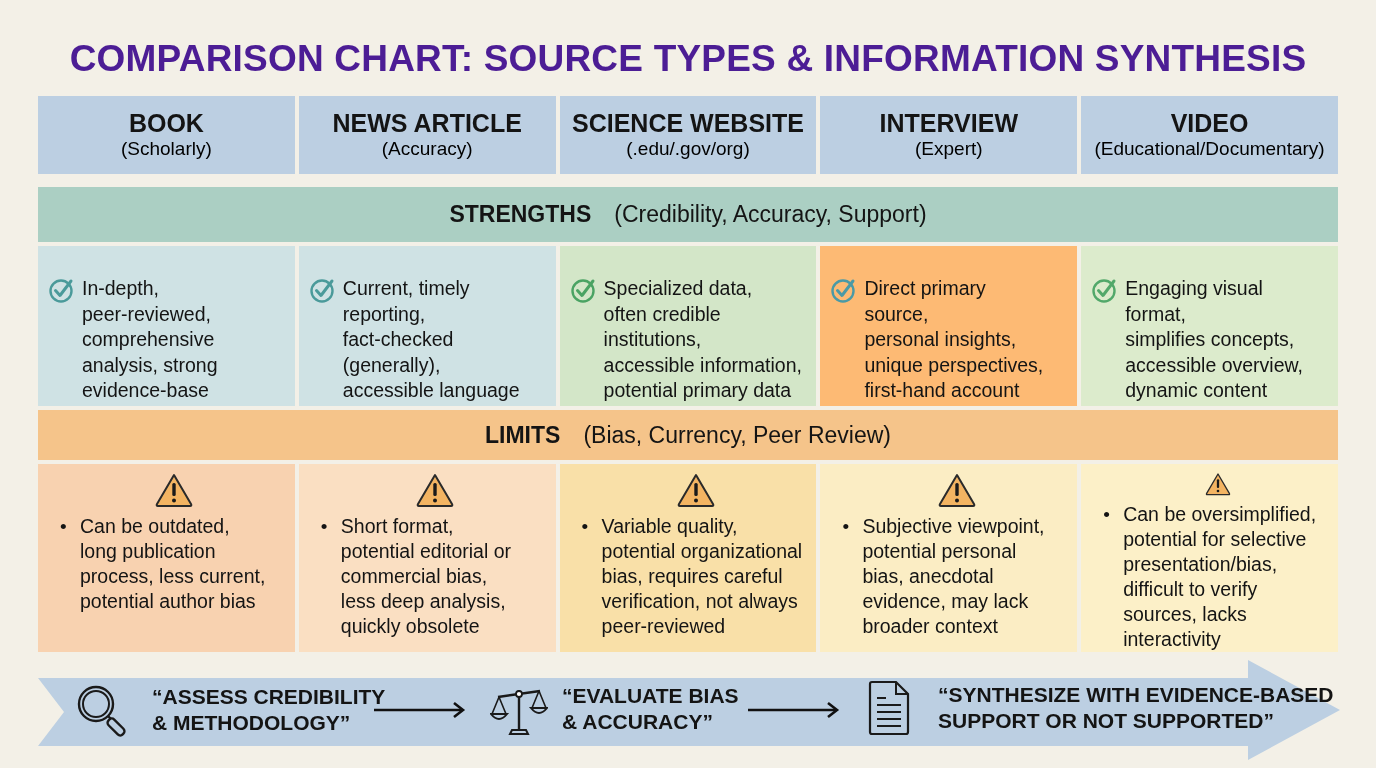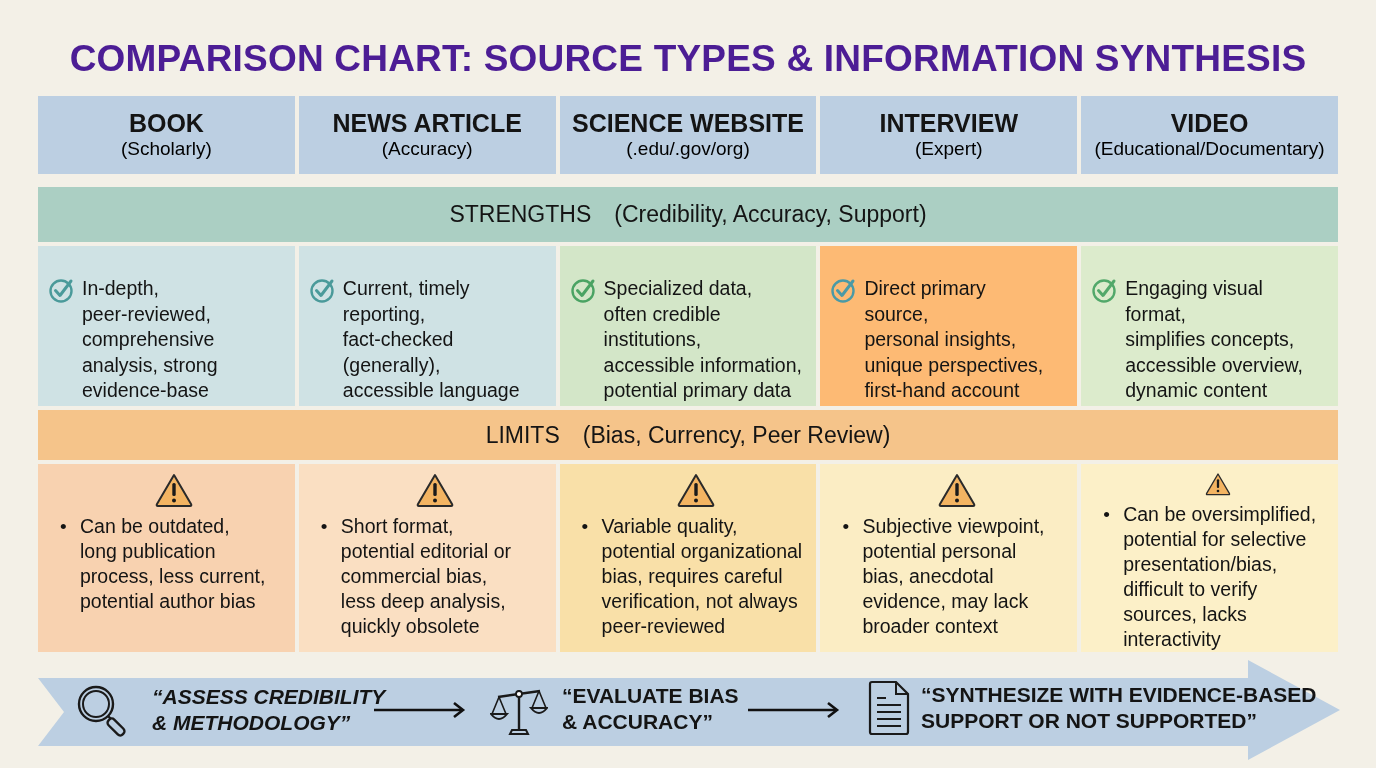--- a/index.html
+++ b/index.html
@@ -21,21 +21,21 @@
   .hdr-cell {
     flex: 1; background: #bccfe2; text-align: center;
     display: flex; flex-direction: column; justify-content: center; align-items: center;
   }
   .hdr-cell .name { font-weight: bold; font-size: 25px; line-height: 28px; }
   .hdr-cell .sub { font-size: 19px; line-height: 24px; color: #000000; }
   .band {
     position: absolute; left: 38px; width: 1300px; display: flex;
     align-items: center; justify-content: center; font-size: 23px;
   }
-  .band b { font-weight: normal; margin-right: 23px; text-align: right; }
+  .band b { font-weight: bold; margin-right: 23px; text-align: right; }
   .band-strength { top: 187px; height: 55px; background: #abcfc3; }
   .band-limit { top: 410px; height: 50px; background: #f5c48a; }
   .str-row { top: 246px; height: 160px; }
   .str-cell { flex: 1; padding: 30px 8px 0 10px; display: flex; align-items: flex-start; }
   .str-cell .icon { width: 28px; height: 28px; flex: 0 0 28px; margin-right: 6px; margin-top: 0px; }
   .str-cell .txt { font-size: 19.5px; line-height: 25.5px; white-space: pre-line; }
   .lim-row { top: 464px; height: 188px; }
   .lim-cell { flex: 1; padding: 8px 6px 0 22px; display: flex; flex-direction: column; }
   .lim-cell .icon { width: 40px; height: 36px; align-self: center; margin-bottom: 6px; }
   .lim-cell .item { display: flex; }
@@ -225,21 +225,21 @@
 interactivity</span>
     </div>
   </div>
 </div>
 
 <div class="flow">
   <svg class="bg" width="1302" height="100" viewBox="0 0 1302 100">
     <path d="M0 18 L1210 18 L1210 0 L1302 50 L1210 100 L1210 86 L0 86 L26 52 Z" fill="#bccfe2"></path>
   </svg>
 
-  <div class="step" style="left:36px; top:22px;font-style:italic;">
+  <div class="step" style="left:36px; top:22px;">
     <svg class="ic" width="56" height="56" viewBox="0 0 56 56">
       <circle cx="22" cy="22" r="17" fill="none" stroke="#1a1a1a" stroke-width="2.4"></circle>
       <circle cx="22" cy="22" r="13" fill="none" stroke="#1a1a1a" stroke-width="2"></circle>
       <path d="M34 34 L37 37" stroke="#1a1a1a" stroke-width="2.4"></path>
       <rect x="38" y="35" width="8" height="20" rx="3.5" transform="rotate(-45 42 45)" fill="none" stroke="#1a1a1a" stroke-width="2.4"></rect>
     </svg>
     <div class="lbl" style="margin-left:22px;">“ASSESS CREDIBILITY
 &amp; METHODOLOGY”</div>
   </div>
 
@@ -267,16 +267,16 @@
     <path d="M0 10 L88 10" stroke="#111" stroke-width="2.6"></path>
     <path d="M80 3 L89 10 L80 17" fill="none" stroke="#111" stroke-width="2.6"></path>
   </svg>
 
   <div class="step" style="left:830px; top:20px;">
     <svg class="ic" width="42" height="56" viewBox="0 0 42 56">
       <path d="M4 2 L28 2 L40 14 L40 52 Q40 54 38 54 L4 54 Q2 54 2 52 L2 4 Q2 2 4 2 Z" fill="none" stroke="#1a1a1a" stroke-width="2.2"></path>
       <path d="M28 2 L28 14 L40 14" fill="none" stroke="#1a1a1a" stroke-width="2"></path>
       <path d="M9 18 L18 18 M9 25 L33 25 M9 32 L33 32 M9 39 L33 39 M9 46 L33 46" stroke="#1a1a1a" stroke-width="2.2"></path>
     </svg>
-    <div class="lbl" style="margin-left:11px;">“SYNTHESIZE WITH EVIDENCE-BASED
+    <div class="lbl" style="margin-left:28px;">“SYNTHESIZE WITH EVIDENCE-BASED
 SUPPORT OR NOT SUPPORTED”</div>
   </div>
 </div>
 
 </body></html>

